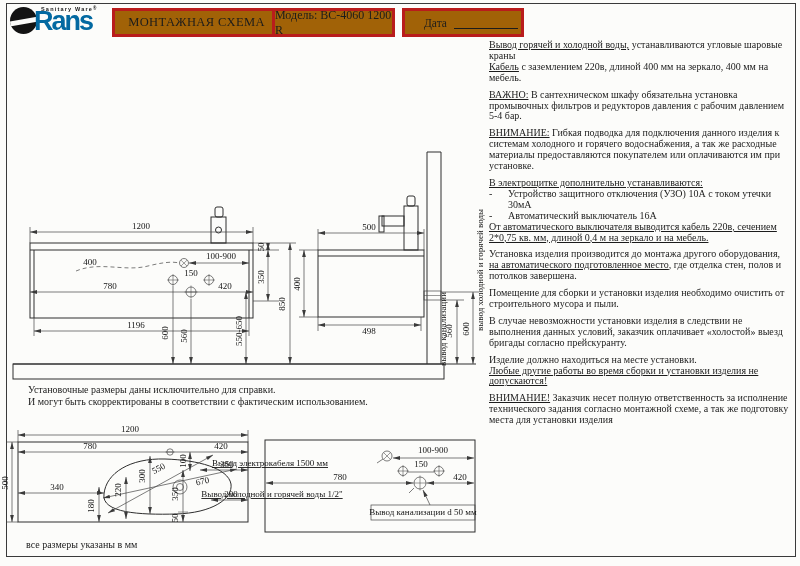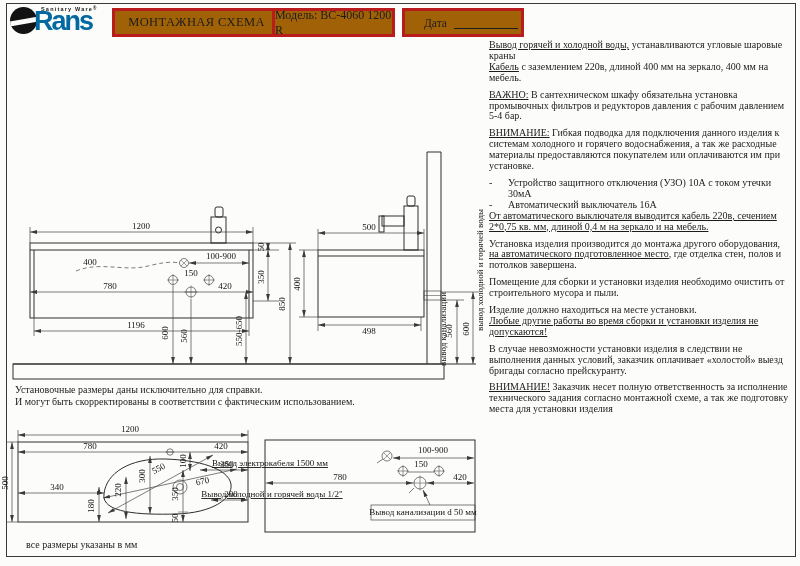--- a/index.html
+++ b/index.html
@@ -22,21 +22,21 @@
 
   
   .rcol{position:absolute;left:489px;top:40px;width:301px;font-size:10px;line-height:10.9px;}
   .blk{margin-bottom:6px;}
   .ul{text-decoration:underline;}
   .bullet{display:flex;}
   .bullet .d{width:7px;flex:none;}
   .bullet .t{padding-left:12px;}
 
   
-  .nleft{position:absolute;left:15px;top:384px;font-size:10px;line-height:11.8px;}
+  .nleft{position:absolute;left:28px;top:384px;font-size:10px;line-height:11.8px;}
   .footer{position:absolute;left:26px;top:539px;font-size:10px;}
 
   
   svg.draw{position:absolute;left:0;top:0;}
   .ln{stroke:#2e2e2e;stroke-width:1;fill:none;}
   .tn{stroke:#454545;stroke-width:.7;fill:none;}
   .hair{stroke:#454545;stroke-width:.55;fill:none;}
   svg.draw text{fill:#161616;font-family:"Liberation Serif",serif;font-size:9px;text-anchor:middle;}
   text.st{text-anchor:start;}
   text.s8{font-size:8px;} text.s75{font-size:7.5px;} text.s7{font-size:7px;} text.s55{font-size:5.5px;} text.s85{font-size:8.5px;}
@@ -281,42 +281,43 @@
       <div><span class="ul">Вывод горячей и холодной воды,</span><span> устанавливаются угловые шаровые краны</span></div>
       <div><span class="ul">Кабель</span><span> с заземлением 220в, длиной 400 мм на зеркало, 400 мм на мебель.</span></div>
     </div>
     <div class="blk">
       <span class="ul">ВАЖНО:</span><span> В сантехническом шкафу обязательна установка промывочных фильтров и редукторов давления с рабочим давлением 5-4 бар.</span>
     </div>
     <div class="blk">
       <span class="ul">ВНИМАНИЕ:</span><span> Гибкая подводка для подключения данного изделия к системам холодного и горячего водоснабжения, а так же расходные материалы предоставляются покупателем или оплачиваются им при установке.</span>
     </div>
     <div class="blk">
+      <div class="ul">В электрощитке дополнительно устанавливаются:</div>
       <div class="bullet">
           <span class="d">-</span>
           <span class="t">Устройство защитного отключения (УЗО) 10А с током утечки 30мА</span>
         </div>
       <div class="bullet">
           <span class="d">-</span>
           <span class="t">Автоматический выключатель 16А</span>
         </div>
       <div class="ul">От автоматического выключателя выводится кабель 220в, сечением 2*0,75 кв. мм, длиной 0,4 м на зеркало и на мебель.</div>
     </div>
     <div class="blk">
       <span>Установка изделия производится до монтажа другого оборудования, </span><span class="ul">на автоматического подготовленное место</span><span>, где отделка стен, полов и потолков завершена.</span>
     </div>
     <div class="blk">
       <span>Помещение для сборки и установки изделия необходимо очистить от строительного мусора и пыли.</span>
     </div>
     <div class="blk">
+      <span>В случае невозможности установки изделия в следствии не выполнения данных условий, заказчик оплачивает «холостой» выезд бригады согласно прейскуранту.</span>
+    </div>
+    <div class="blk">
       <div>Изделие должно находиться на месте установки.</div>
       <div class="ul">Любые другие работы во время сборки и установки изделия не допускаются!</div>
-    </div>
-    <div class="blk">
-      <span>В случае невозможности установки изделия в следствии не выполнения данных условий, заказчик оплачивает «холостой» выезд бригады согласно прейскуранту.</span>
     </div>
     <div class="blk">
       <span class="ul">ВНИМАНИЕ!</span><span> Заказчик несет полную ответственность за исполнение технического задания согласно монтажной схеме, а так же подготовку места для установки изделия</span>
     </div>
   </div>
 
   <div class="nleft">
     <div>Установочные размеры даны исключительно для справки.</div>
     <div>И могут быть скорректированы в соответствии с фактическим использованием.</div>
   </div>

